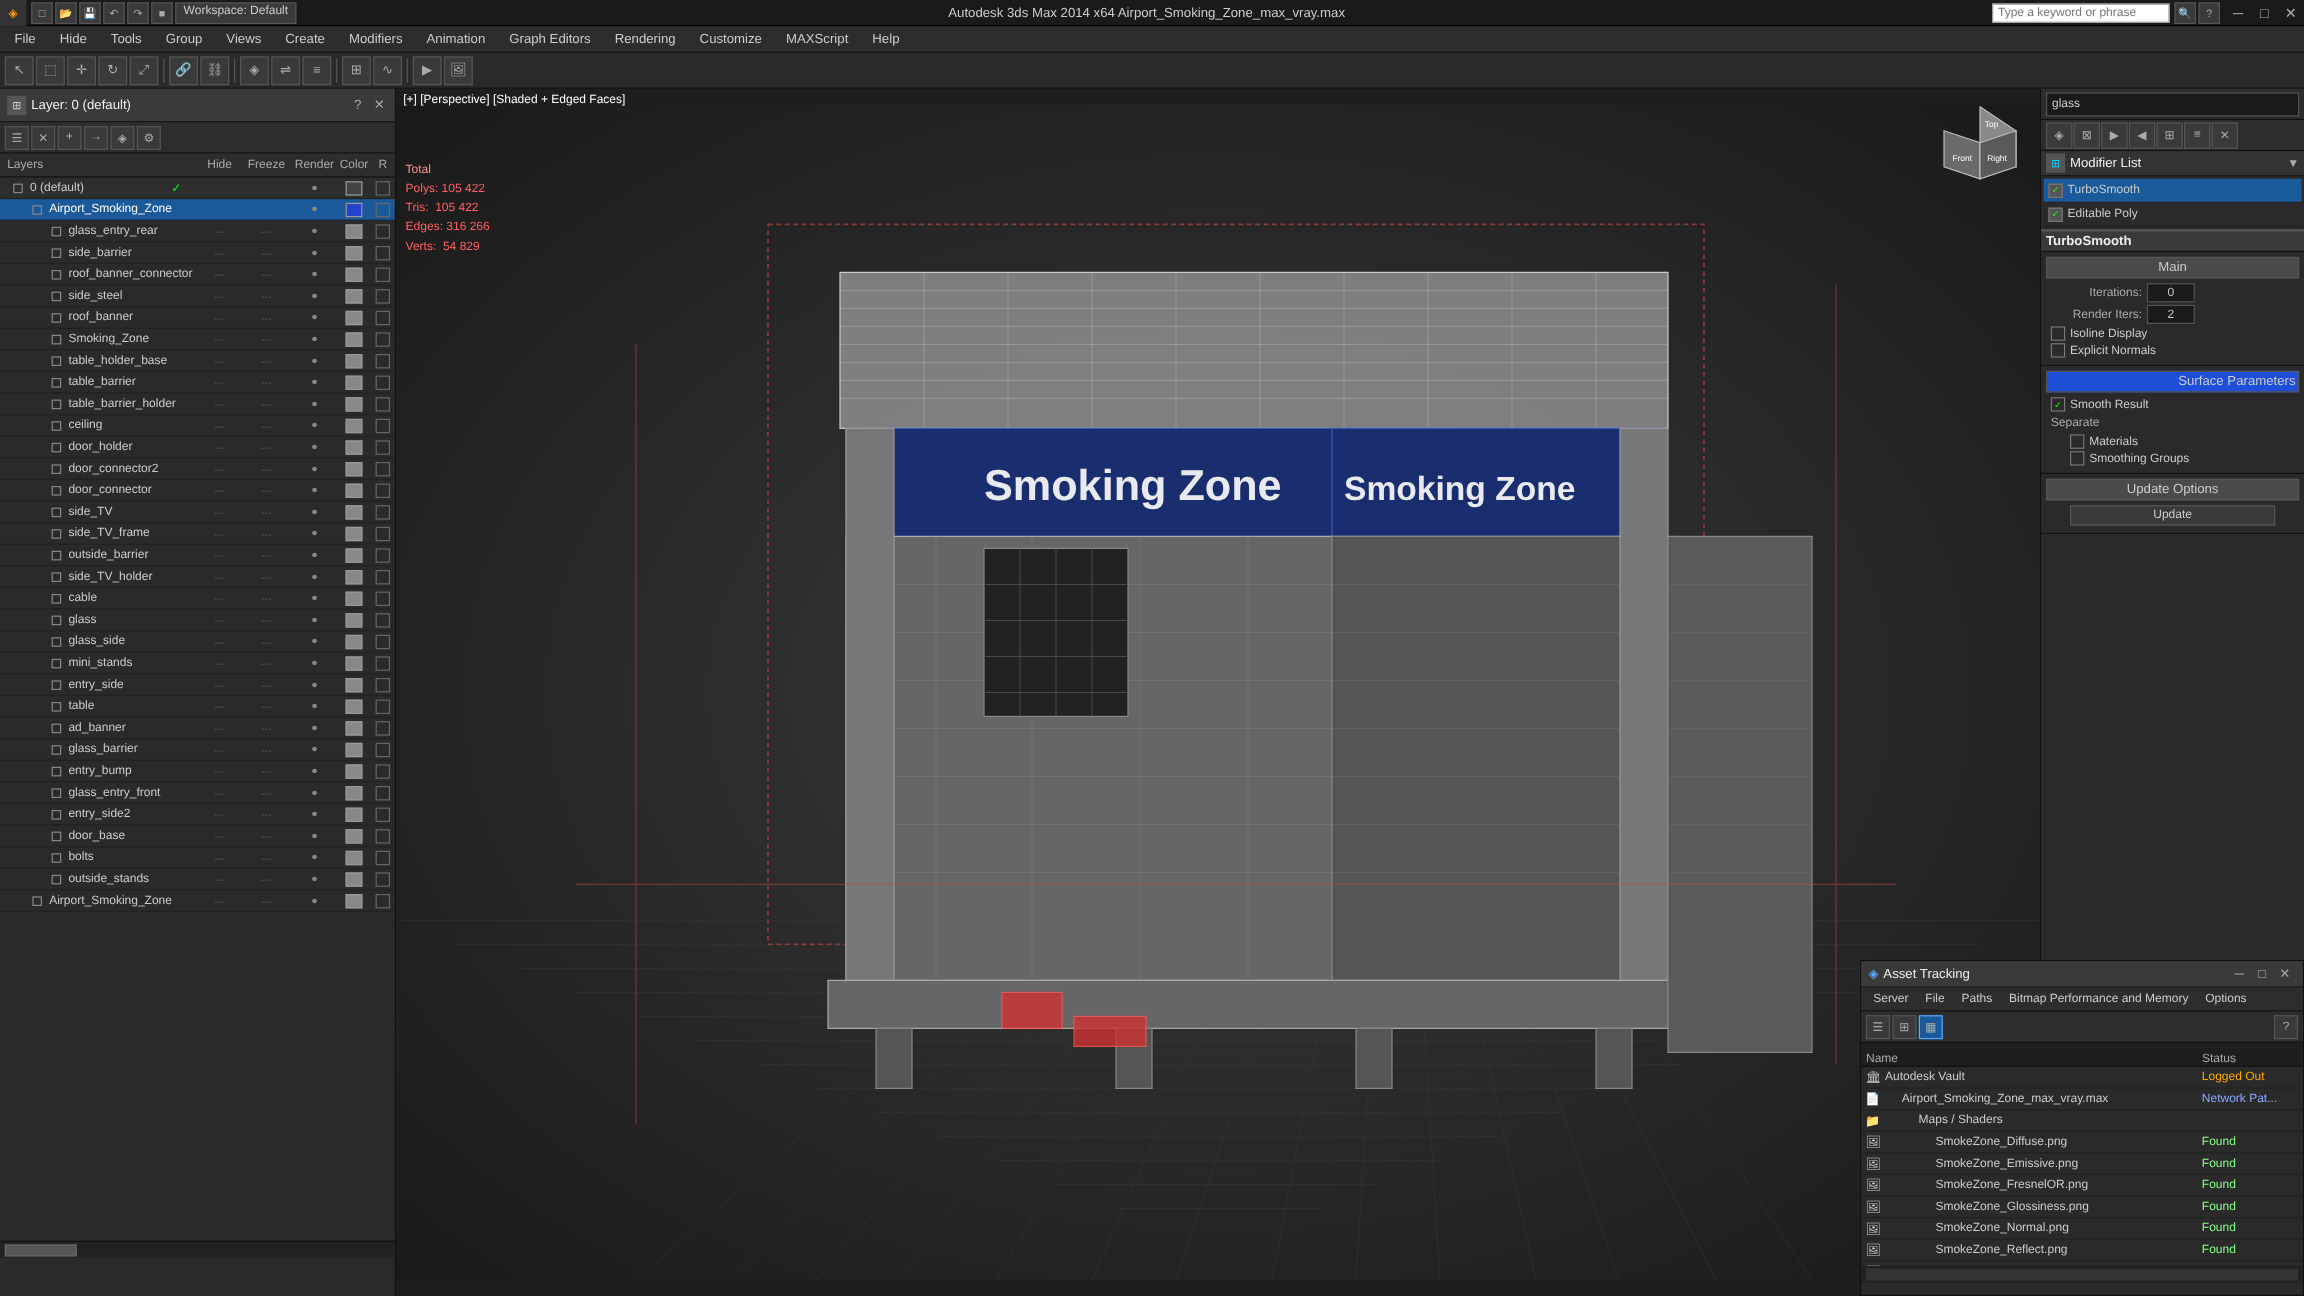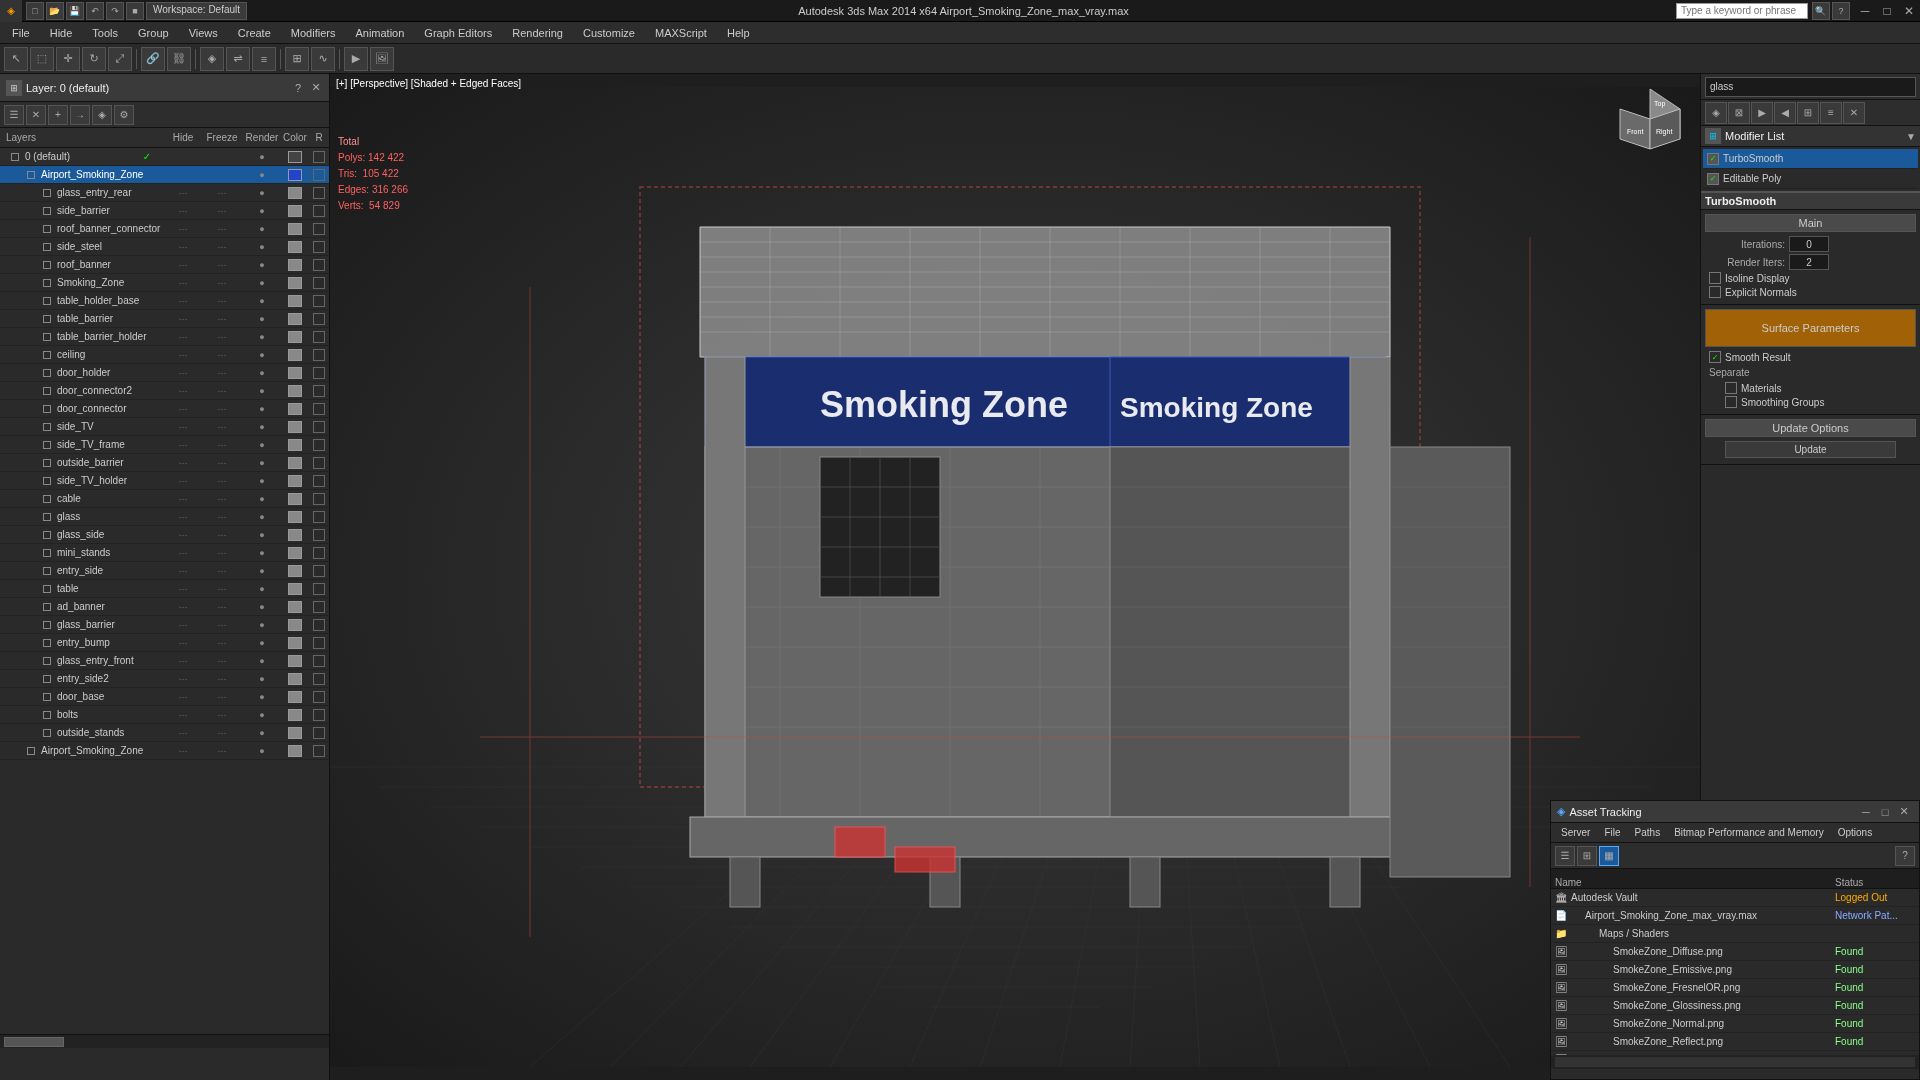--- a/index.html
+++ b/index.html
@@ -8,21 +8,21 @@
     
     #title-bar {
       width: 100%; height: 22px; background: #1a1a1a; display: flex; align-items: center;
       border-bottom: 1px solid #000;
     }
     #title-bar .app-icon { width: 22px; height: 22px; background: #333; display: flex; align-items: center; justify-content: center; font-size: 10px; color: #f90; }
     #title-bar .tb-btns { display: flex; gap: 2px; padding: 0 4px; }
     #title-bar .tb-btn { width: 18px; height: 18px; background: #3a3a3a; border: 1px solid #555; display: flex; align-items: center; justify-content: center; font-size: 9px; color: #aaa; cursor: pointer; }
     #title-bar .workspace { background: #3a3a3a; border: 1px solid #555; padding: 1px 6px; font-size: 10px; color: #ccc; }
     #title-bar .title { flex: 1; text-align: center; font-size: 11px; color: #ccc; }
-    #title-bar .search-box { width: 132px; height: 16px; background: #fff; border: 1px solid #999; display: flex; align-items: center; padding: 0 4px; }
+    #title-bar .search-box { width: 148px; height: 16px; background: #fff; border: 1px solid #999; display: flex; align-items: center; padding: 0 4px; }
     #title-bar .search-box input { width: 100%; border: none; outline: none; font-size: 10px; color: #666; background: transparent; }
     #title-bar .win-btns { display: flex; gap: 0; }
     #title-bar .win-btn { width: 22px; height: 22px; display: flex; align-items: center; justify-content: center; font-size: 12px; color: #aaa; cursor: pointer; }
 
     
     #menu-bar {
       width: 100%; height: 22px; background: #2d2d2d; display: flex; align-items: center;
       border-bottom: 1px solid #111; padding: 0 4px; gap: 4px;
     }
     #menu-bar .menu-item { padding: 2px 8px; font-size: 11px; color: #ccc; cursor: pointer; }
@@ -835,21 +835,21 @@
     </div>
   </div>
 
   <div id="viewport">
     <div id="viewport-label">
       <span>[+] [Perspective] [Shaded + Edged Faces]</span>
     </div>
 
     <div id="stats-overlay">
       <div style="color:#ff9090;font-size:10px;">Total</div>
-      <div>Polys: 142 422</div>
+      <div>Polys: 105 422</div>
       <div>Tris: &nbsp;105 422</div>
       <div>Edges: 316 266</div>
       <div>Verts: &nbsp;54 829</div>
     </div>
 
     <svg id="scene-svg" viewBox="0 0 1370 980" preserveAspectRatio="xMidYMid meet">
 
       <defs>
         <radialGradient id="bgGrad" cx="50%" cy="50%" r="70%">
           <stop offset="0%" stop-color="#3a3a3a"></stop>
@@ -1065,21 +1065,21 @@
         <div class="rp-cb"></div>
         <span>Isoline Display</span>
       </div>
       <div class="rp-checkbox">
         <div class="rp-cb"></div>
         <span>Explicit Normals</span>
       </div>
     </div>
 
     <div class="rp-section">
-      <div style="background:#a16207;text-align:center;padding:12px;margin-bottom:4px;border:1px solid #555;">Surface Parameters</div>
+      <div style="background:#1d4ed8;text-align:right;padding:2px;margin-bottom:4px;border:1px solid #555;">Surface Parameters</div>
       <div class="rp-checkbox">
         <div class="rp-cb">✓</div>
         <span>Smooth Result</span>
       </div>
       <div style="font-size:10px;color:#aaa;padding:2px 4px;">Separate</div>
       <div class="rp-checkbox" style="padding-left:16px;">
         <div class="rp-cb"></div>
         <span>Materials</span>
       </div>
       <div class="rp-checkbox" style="padding-left:16px;">

